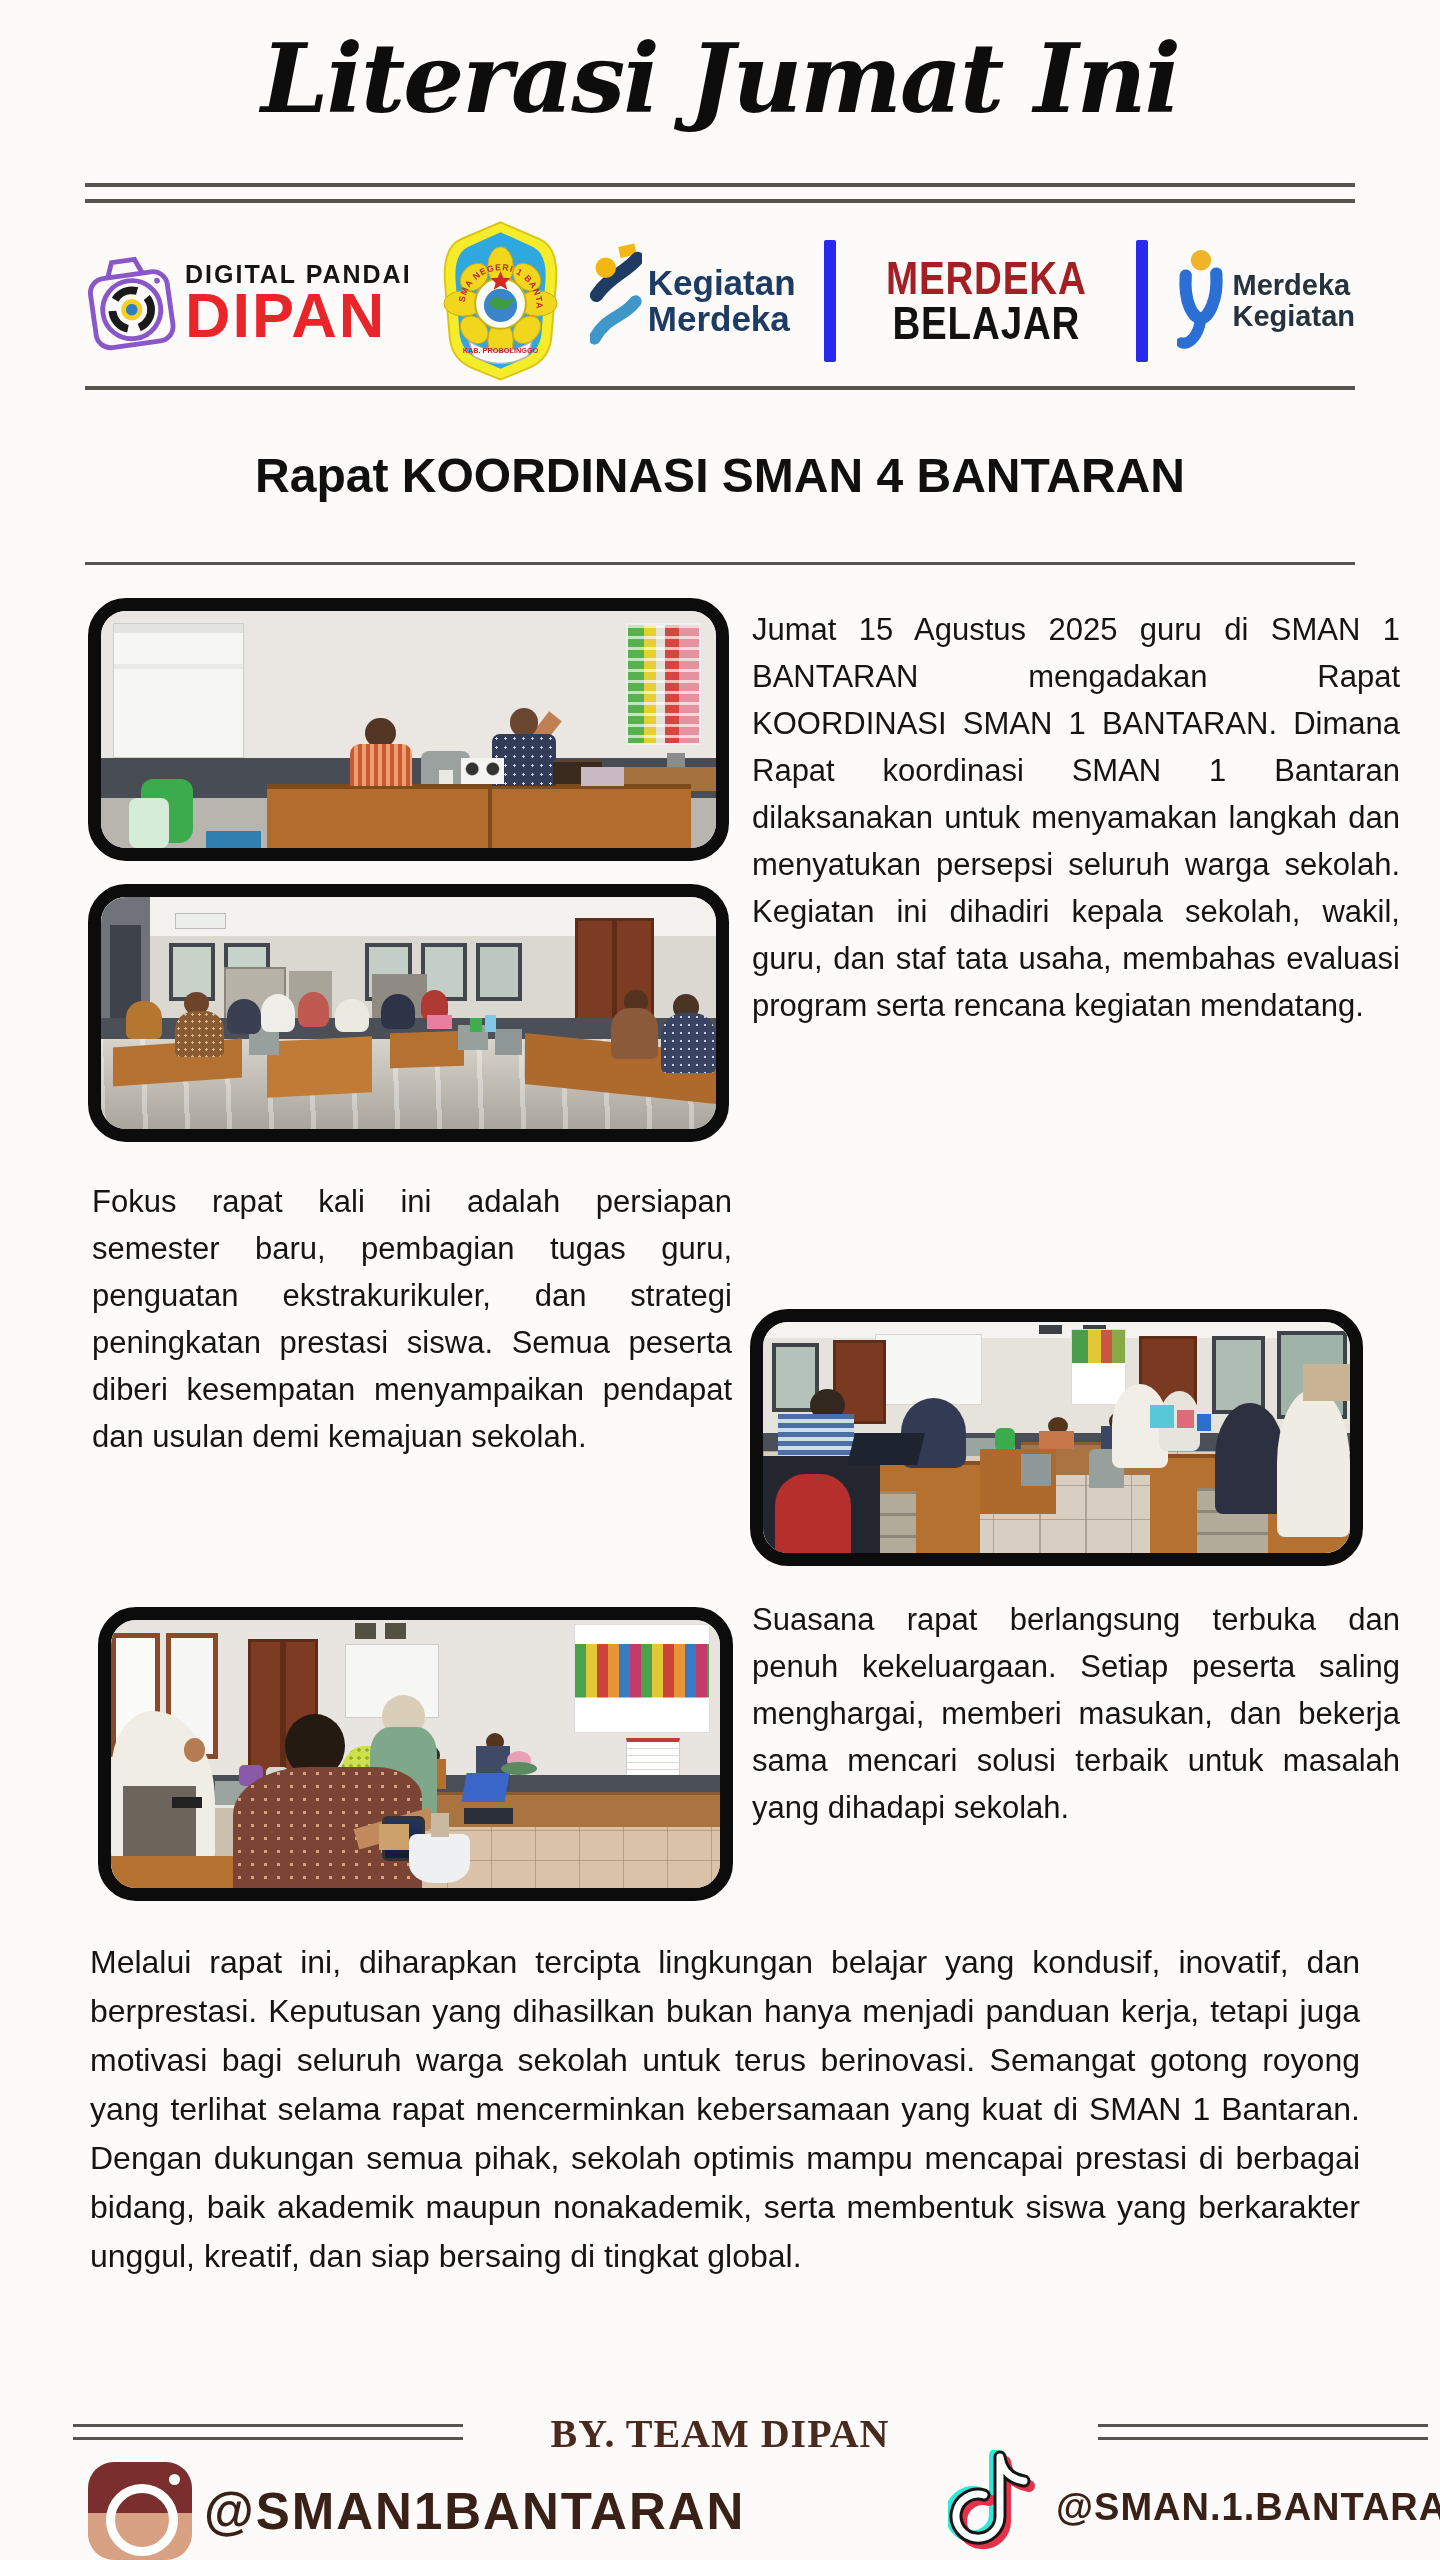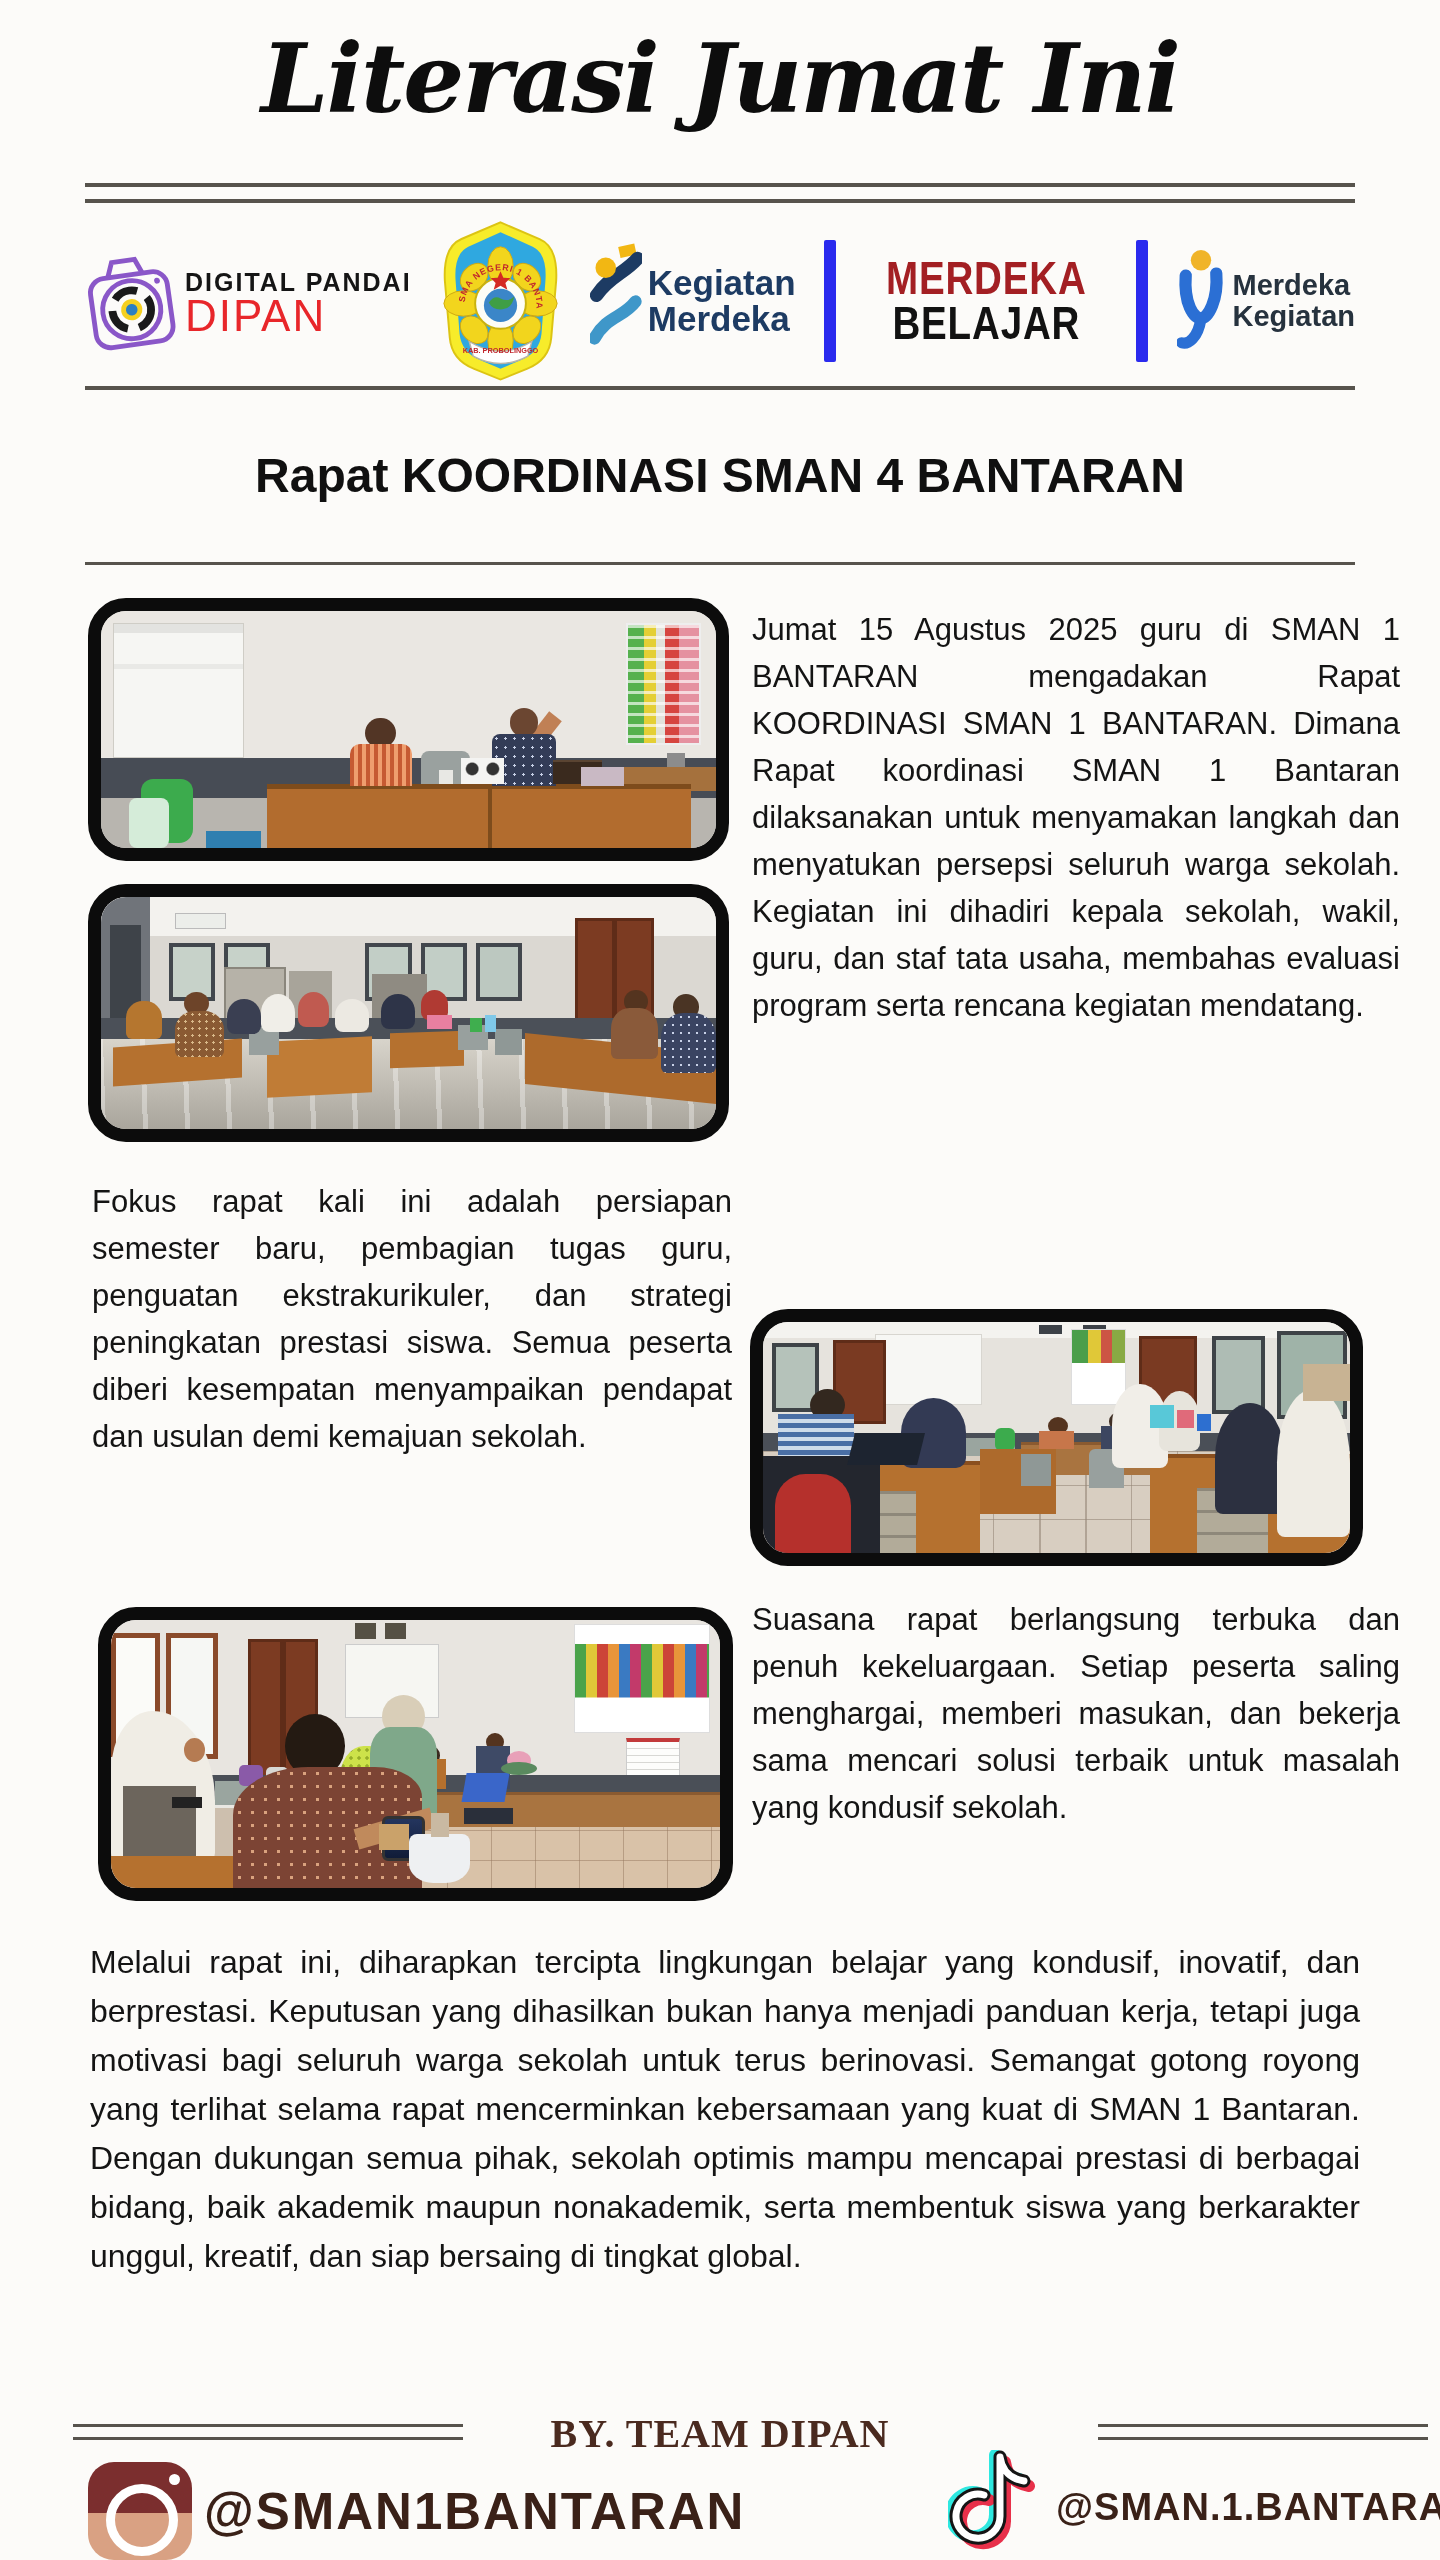--- a/index.html
+++ b/index.html
@@ -9,21 +9,21 @@
   i{position:absolute;display:block;font-style:normal}
   .script-title{position:absolute;top:22px;left:0;width:100%;text-align:center;
         font-family:"DejaVu Serif",serif;font-style:italic;font-weight:700;
         font-size:96px;letter-spacing:-2px;color:#0d0d0d}
   .rule2{position:absolute;height:12px;border-top:4px solid #57534d;border-bottom:4px solid #57534d}
   .rule1{position:absolute;height:4px;background:#57534d}
   .logo-row{position:absolute;left:85px;top:212px;width:1270px;height:178px;
         display:flex;align-items:center;justify-content:space-between}
   .dipan{display:flex;align-items:center;gap:8px}
   .dipan-top{font-size:25px;font-weight:800;letter-spacing:2px;color:#151515}
-  .dipan-name{font-size:44px;font-weight:400;letter-spacing:2px;line-height:.85;color:#e8262a}
+  .dipan-name{font-size:63px;font-weight:700;letter-spacing:2px;line-height:.85;color:#e8262a}
   .kur-txt{font-size:35px;font-weight:800;line-height:1.02;color:#1d3b63}
   .bar{width:12px;height:122px;background:#2a2aee;border-radius:2px}
   .mb{line-height:.95;text-align:center;transform:scaleX(.82)}
   .mb-l1{font-size:47px;font-weight:900;letter-spacing:1px;color:#a31f23}
   .mb-l2{font-size:47px;font-weight:900;letter-spacing:1px;color:#121212}
   .mm-txt{font-size:29px;font-weight:700;line-height:1.08;color:#26323e}
   .art-title{position:absolute;top:448px;left:0;width:100%;text-align:center;
         font-size:48px;font-weight:800;color:#101010}
   .photo{position:absolute;border:13px solid #0c0c0c;border-radius:38px;overflow:hidden;
         box-sizing:border-box;background:#e9e7e2}
@@ -260,21 +260,21 @@
     <i style="left:59.5%;top:27%;width:9.5%;height:36%;background:#f1eee8;border-radius:50% 50% 8px 8px"></i>
     <i style="left:67.5%;top:30%;width:7%;height:26%;background:#e7e4dc;border-radius:50% 50% 8px 8px"></i>
     <i style="left:77%;top:35%;width:12%;height:48%;background:#2c3040;border-radius:50% 50% 8px 8px"></i>
     <i style="left:87.5%;top:29%;width:12.5%;height:64%;background:#efece4;border-radius:50% 50% 8px 8px"></i>
     <i style="left:92%;top:18%;width:8%;height:16%;background:#c8b393"></i>
     <i style="left:70.5%;top:38%;width:3%;height:8%;background:#e06a7a"></i>
     <i style="left:74%;top:40%;width:2.4%;height:7%;background:#2d6fd0"></i>
     <i style="left:66%;top:36%;width:4%;height:10%;background:#58c8d8"></i>
   </div>
 
-  <div class="par p-col" style="left:752px;top:1596px;width:648px">Suasana rapat berlangsung terbuka dan penuh kekeluargaan. Setiap peserta saling menghargai, memberi masukan, dan bekerja sama mencari solusi terbaik untuk masalah yang kondusif sekolah.</div>
+  <div class="par p-col" style="left:752px;top:1596px;width:648px">Suasana rapat berlangsung terbuka dan penuh kekeluargaan. Setiap peserta saling menghargai, memberi masukan, dan bekerja sama mencari solusi terbaik untuk masalah yang dihadapi sekolah.</div>
 
   <div class="photo" style="left:98px;top:1607px;width:635px;height:294px">
     <i style="left:0;top:0;width:100%;height:58%;background:#e8e5e0"></i>
     <i style="left:0;top:5%;width:8%;height:46%;background:#fbfbf8;border:5px solid #8a4a2a;box-sizing:border-box"></i>
     <i style="left:9%;top:5%;width:8.5%;height:47%;background:#f6f7f4;border:5px solid #8a4a2a;box-sizing:border-box"></i>
     <i style="left:22.5%;top:7%;width:11.5%;height:52%;border:3px solid #5f2c18;box-sizing:border-box;
        background:linear-gradient(90deg,#7c3b22 0 46%,#5f2c18 46% 54%,#7c3b22 54%)"></i>
     <i style="left:38.5%;top:9%;width:15%;height:27%;background:#f6f6f2;border:1px solid #ccc"></i>
     <i style="left:40%;top:1%;width:3.5%;height:6%;background:#555044"></i>
     <i style="left:45%;top:1%;width:3.5%;height:6%;background:#555044"></i>

